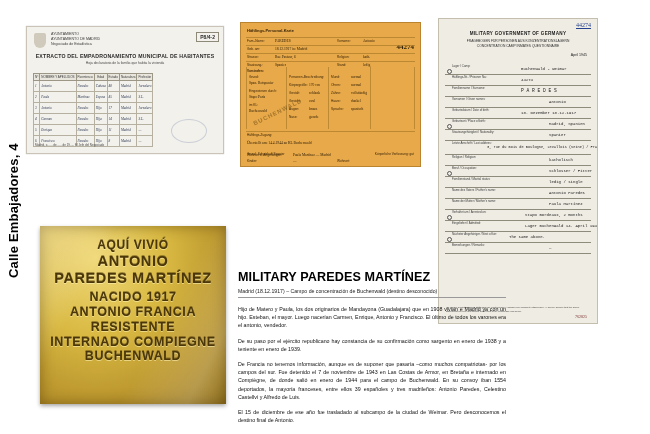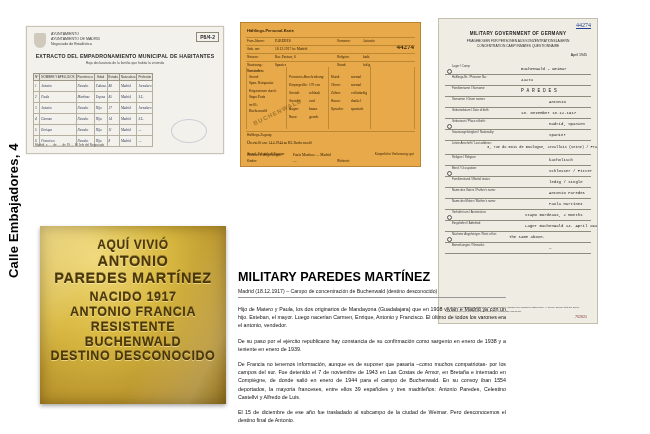--- a/index.html
+++ b/index.html
@@ -619,22 +619,22 @@
 
 <div class="plaque-wrap">
   <div class="plaque">
     <div class="plaque-text">
       <div class="pl-line pl-1">AQUÍ VIVIÓ</div>
       <div class="pl-line pl-2">ANTONIO</div>
       <div class="pl-line pl-3">PAREDES MARTÍNEZ</div>
       <div class="pl-line pl-4">NACIDO 1917</div>
       <div class="pl-line pl-5">ANTONIO FRANCIA</div>
       <div class="pl-line pl-6">RESISTENTE</div>
+      <div class="pl-line pl-7">INTERNADO COMPIEGNE</div>
       <div class="pl-line pl-9">BUCHENWALD</div>
-      <div class="pl-line pl-10">DESTINO DESCONOCIDO</div>
     </div>
   </div>
 </div>
 
 <div class="bio">
   <div class="bio-name">MILITARY PAREDES MARTÍNEZ</div>
   <div class="bio-meta">Madrid (18.12.1917) – Campo de concentración de Buchenwald (destino desconocido)</div>
   <div class="bio-p">Hijo de Matero y Paula, los dos originarios de Mandayona (Guadalajara) que en 1908 vivían e Madrid ya con un hijo. Esteban, el mayor. Luego nacerían Carmen, Enrique, Antonio y Francisco. El último de todos los varones era el antonio, vendedor.</div>
   <div class="bio-p">De su paso por el ejército republicano hay constancia de su confirmación como sargento en enero de 1938 y a teniente en enero de 1939.</div>
   <div class="bio-p">De Francia no tenemos información, aunque es de suponer que pasaría –como muchos compatriotas- por los campos del sur. Fue detenido el 7 de noviembre de 1943 en Las Costas de Armor, en Bretaña e internado en Compiègne, de donde salió en enero de 1944 para el campo de Buchenwald. En su convoy iban 1554 deportados, la mayoría franceses, entre ellos 39 españoles y tres madrileños: Antonio Paredes, Celestino Castellví y Alfredo de Luis.</div>

